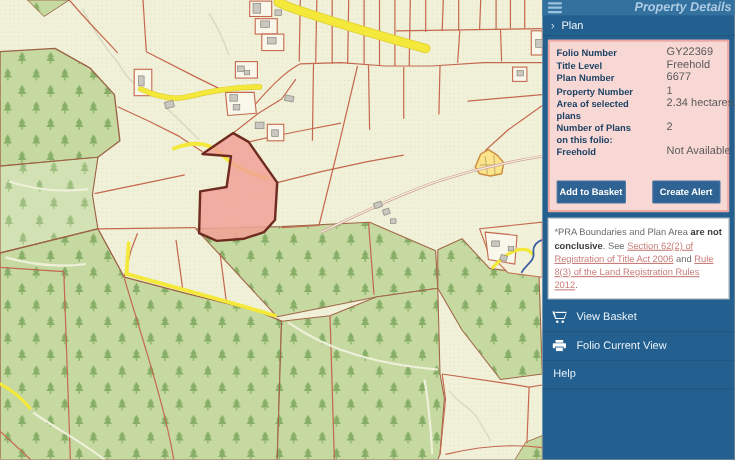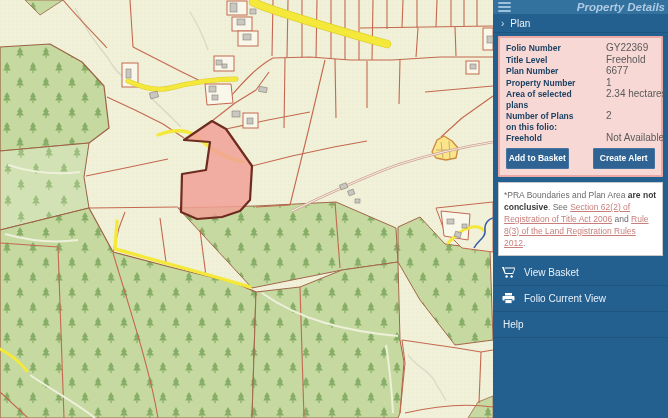--- a/index.html
+++ b/index.html
@@ -13,21 +13,21 @@
   .p-header{height:14px;background:#33719f;display:flex;align-items:center;justify-content:space-between;padding:0 3px 0 5px;font-style:italic;}
   .hamburger{width:13px;display:flex;flex-direction:column;gap:2px;cursor:pointer;}
   .hamburger span{display:block;height:2px;background:#9cc1dc;border-radius:1px;}
   .p-title{color:#aecbe3;font-size:11.5px;font-weight:bold;white-space:nowrap;}
   .back-row{height:19px;display:flex;align-items:center;padding:0 8px;color:#eef4f9;font-size:10px;border-bottom:1px solid rgba(0,0,0,.12);cursor:pointer;}
   .back-row .chev{margin-right:6px;font-size:10px;color:#cfe0ee;}
   .info-box{margin:3px 5px 4px 5px;background:#f8d8d5;border:2px solid #eba9a5;border-radius:1px;padding:5px 6px 6px 6px;}
   .f-row{display:grid;grid-template-columns:51% 49%;margin-bottom:1px;gap:24px;}
   .f-label{color:#1d4264;font-weight:bold;font-size:8.5px;line-height:10.5px;}
   .f-value{color:#5a5a5a;font-size:10px;line-height:10.5px;}
-  .btn-row{display:flex;gap:24px;margin-top:4px;}
+  .btn-row{display:flex;gap:24px;margin-top:20px;}
   .pbtn{flex:1;background:#2e6394;border:1px solid #47749f;color:#fff;font-size:8.5px;font-weight:bold;text-align:center;padding:4px 0 5px 0;cursor:pointer;border-radius:1px;}
   .disclaimer{margin:1px 5px 4px 5px;background:#fff;border:1px solid #c9c9c9;padding:6px 5px;font-size:8.5px;line-height:12px;color:#6b6b6b;}
   .disclaimer b{color:#3c3c3c;}
   .disclaimer a{color:#c87f7b;text-decoration:underline;cursor:pointer;}
   .menu-row{display:flex;align-items:center;padding:7px 9px;color:#e8f0f7;font-size:10px;border-bottom:1px solid rgba(0,0,0,.10);cursor:pointer;}
   .menu-row.noicon{padding-left:10px;}
   .menu-ic{width:13px;height:11px;margin-right:9px;flex:0 0 13px;}
   .menu-ic svg{display:block;}
   .p-fill{flex:1;}
 </style>

